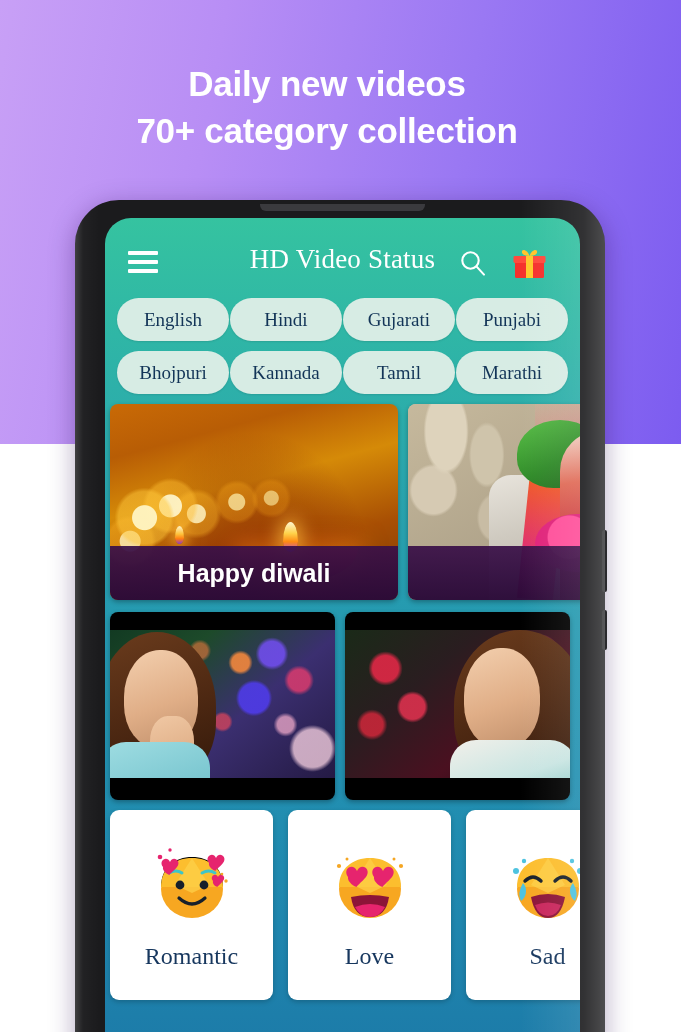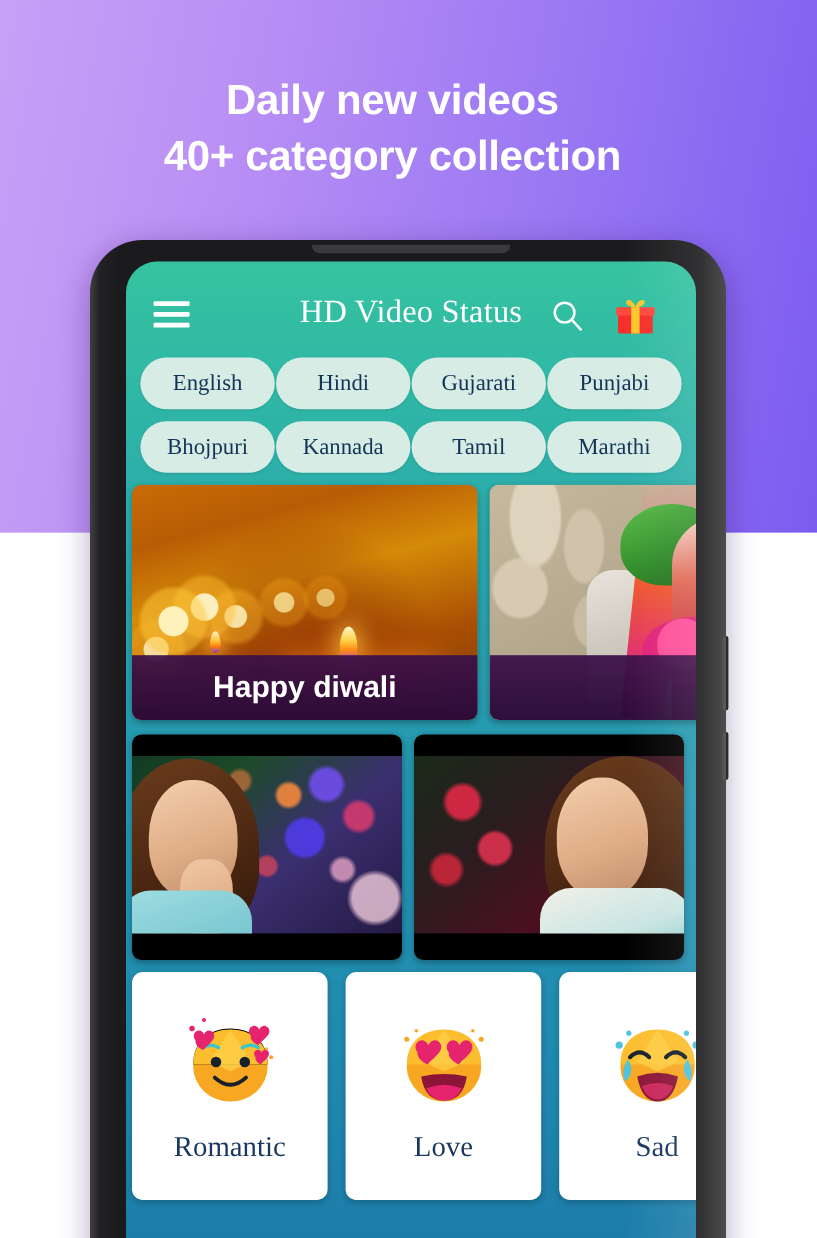--- a/index.html
+++ b/index.html
@@ -415,21 +415,21 @@
   }
 </style>
 </head>
 <body>
 
 <div class="promo-bg-fix"></div>
 <div class="promo-white"></div>
 
 <div class="headline">
   <span>Daily new videos</span>
-  <span class="l2">40+ category collection</span>
+  <span class="l2">70+ category collection</span>
 </div>
 
 <div class="phone">
   <div class="phone-notch"></div>
   <div class="side-btn"></div>
   <div class="side-btn two"></div>
 
   <div class="screen">
 
     <div class="appbar">

